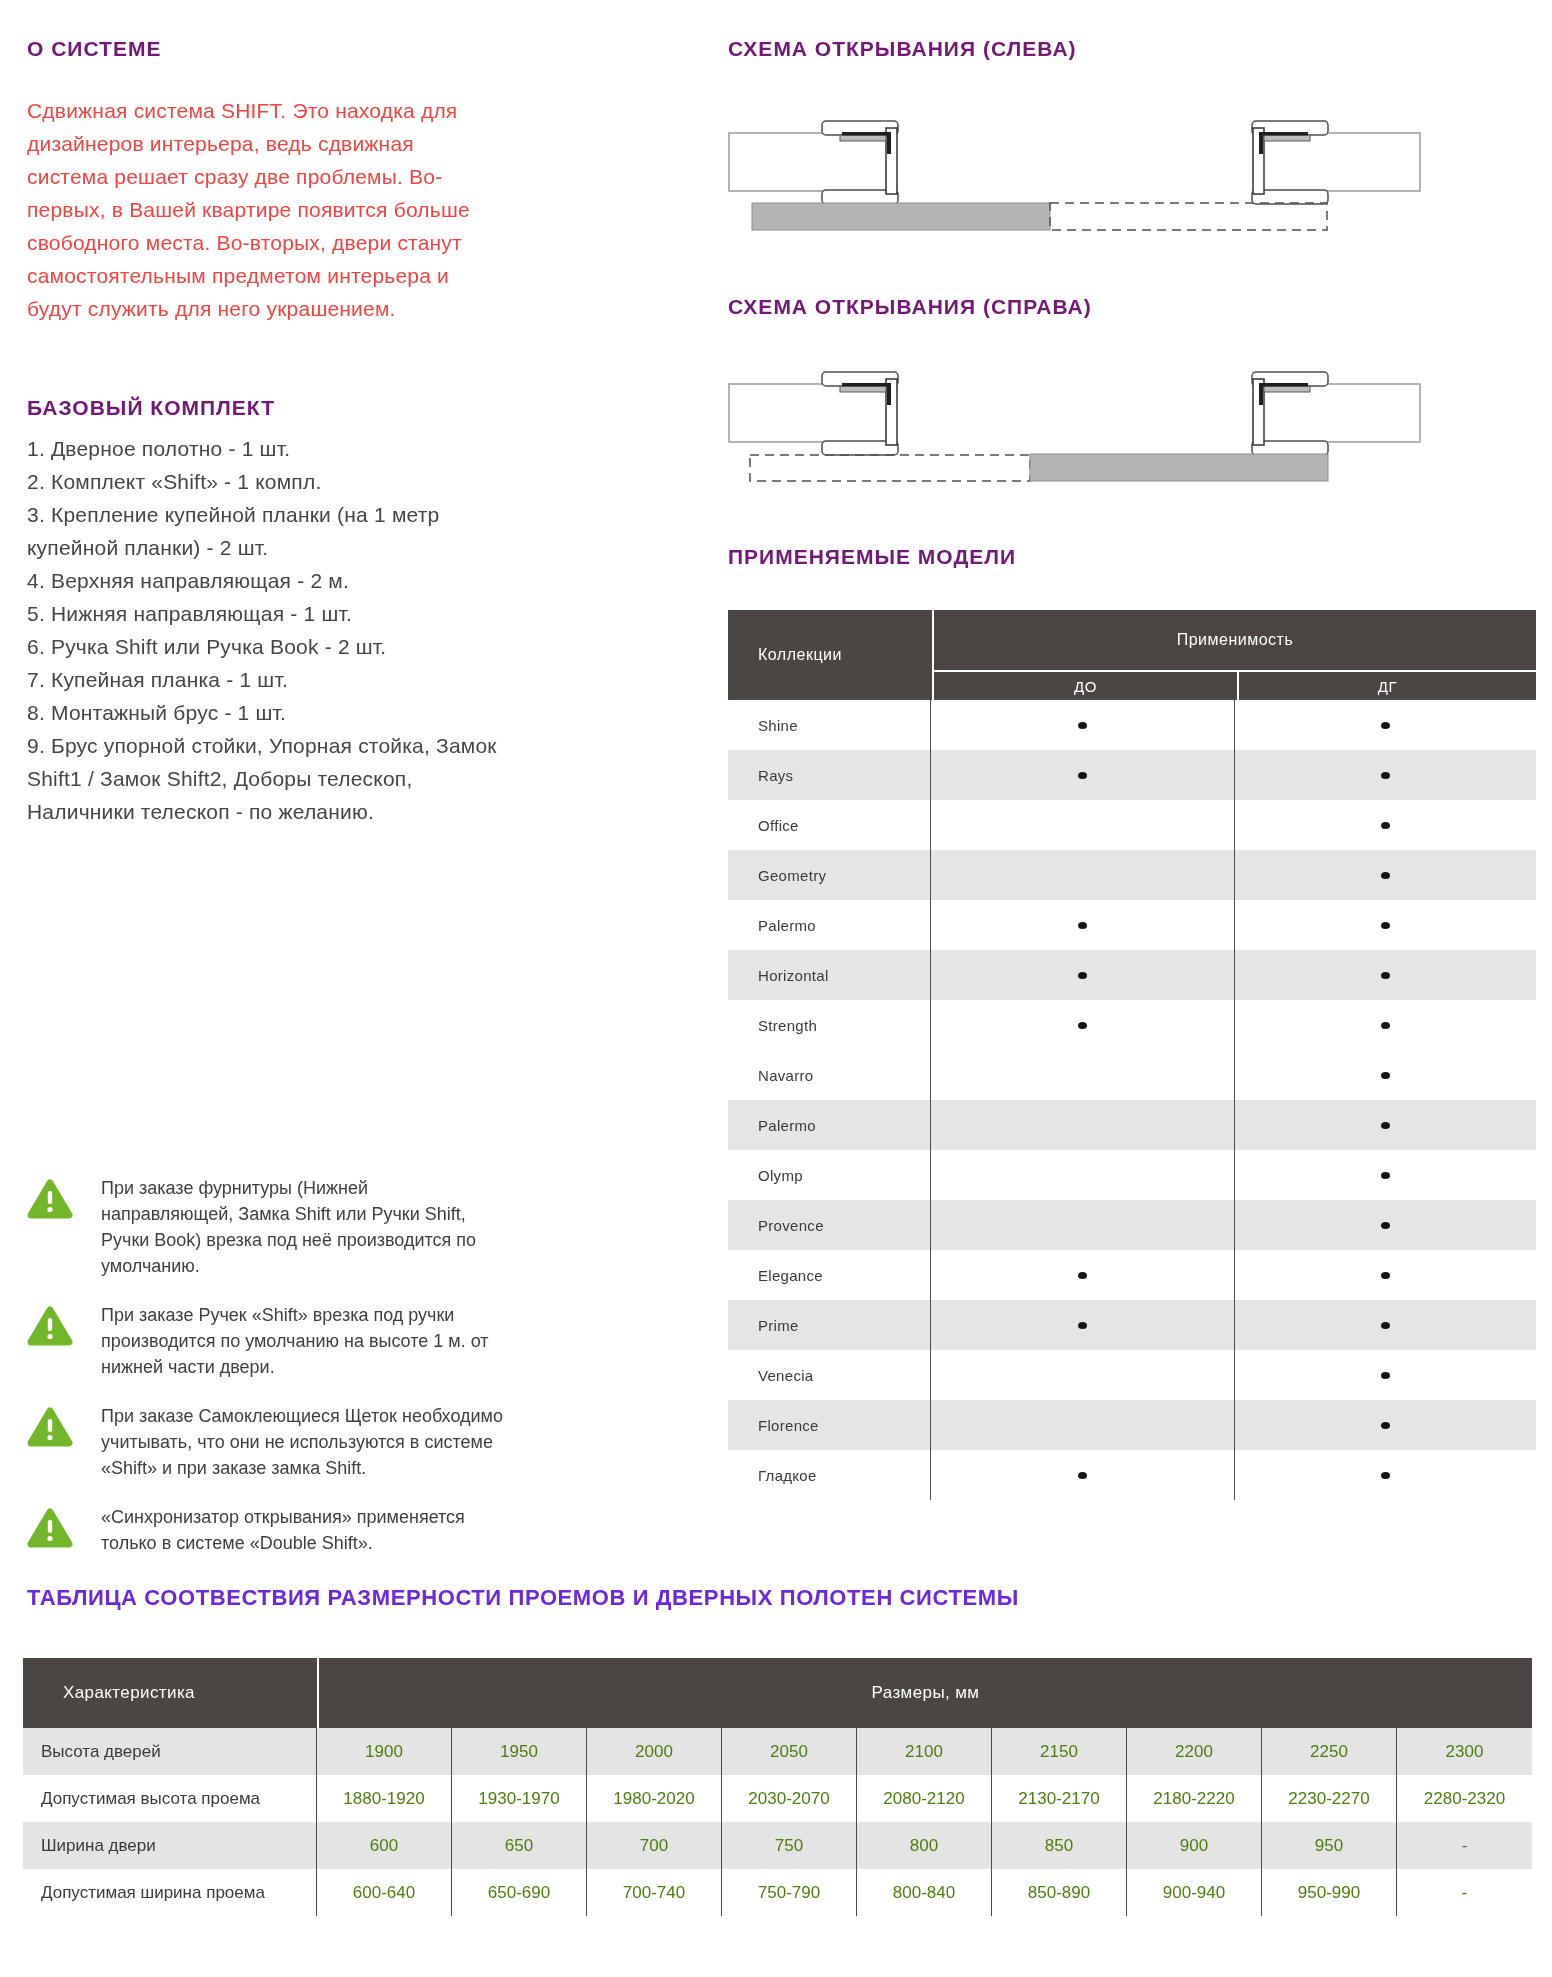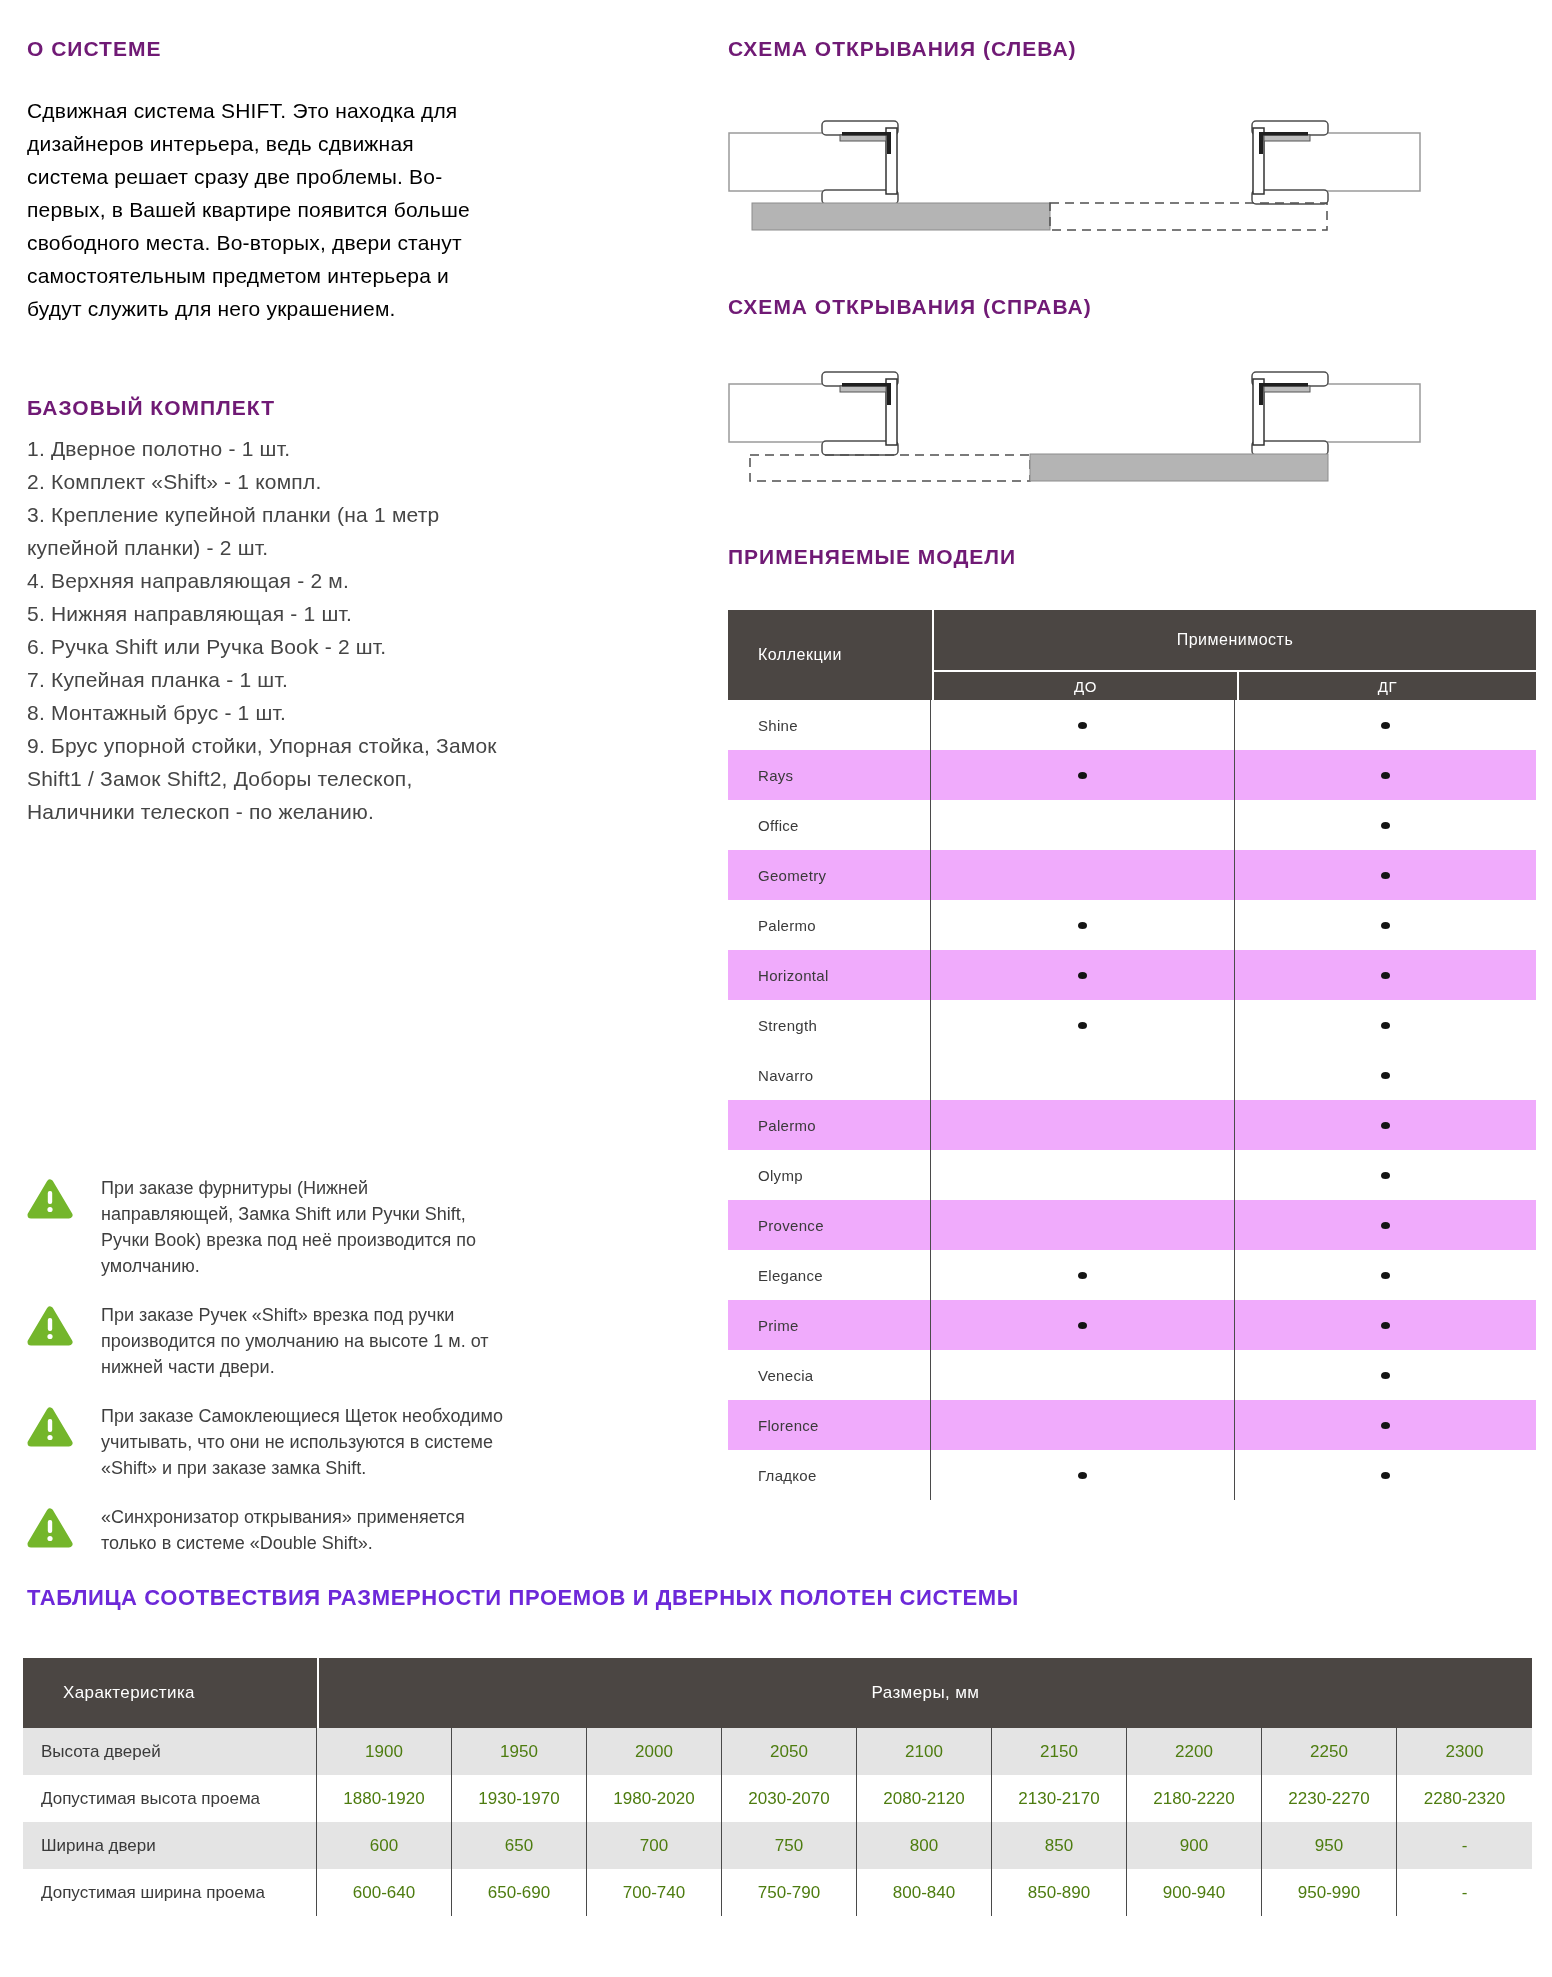--- a/index.html
+++ b/index.html
@@ -1,38 +1,38 @@
 <!DOCTYPE html>
 <html><head>
 <meta charset="utf-8">
 <style>
   html,body{margin:0;padding:0;background:#ffffff;}
   body{width:1552px;height:1977px;position:relative;font-family:"Liberation Sans",sans-serif;color:#404040;}
   .abs{position:absolute;}
   .h1{font-size:21px;font-weight:bold;color:#701a75;letter-spacing:1px;}
   .h1big{font-size:22px;font-weight:bold;color:#6d28d9;letter-spacing:0.6px;}
-  .bodytext{font-size:21px;line-height:33px;color:#000000;letter-spacing:0.2px;}
+  .bodytext{font-size:21px;line-height:33px;color:#ef4444;letter-spacing:0.2px;}
   .kit-item{font-size:21px;line-height:33px;color:#454545;letter-spacing:0.2px;}
   .warning-row{display:flex;align-items:flex-start;margin-bottom:23px;}
   .warning-icon{flex:0 0 46px;margin-top:3px;}
   .warning-text{margin-left:28px;width:402px;font-size:18px;line-height:26px;color:#3f3f3f;}
   
   .m-table{position:absolute;left:728px;top:610px;width:808px;}
   .m-head{display:flex;height:90px;}
   .m-dark{background:#4b4643;color:#ffffff;}
   .m-coll-cell{width:204px;display:flex;align-items:center;padding-left:30px;box-sizing:border-box;font-size:16px;letter-spacing:0.5px;}
   .m-gap-v{width:2px;background:#ffffff;}
   .m-right{flex:1;display:flex;flex-direction:column;}
   .m-applic{height:60px;display:flex;align-items:center;justify-content:center;font-size:16px;letter-spacing:0.5px;}
   .m-gap-h{height:2px;background:#ffffff;}
   .m-sub{flex:1;display:flex;justify-content:center;}
   .m-sub-do{width:303px;display:flex;align-items:center;justify-content:center;font-size:15px;letter-spacing:0.5px;}
   .m-sub-dg{flex:1;display:flex;align-items:center;justify-content:center;font-size:15px;letter-spacing:0.5px;}
   .m-row{display:flex;height:50px;}
-  .m-row.shaded{background:#f0abfc;}
+  .m-row.shaded{background:#e5e5e5;}
   .m-name{width:203px;border-right:1px solid #4a4a4a;display:flex;align-items:center;padding-left:30px;box-sizing:border-box;font-size:15px;color:#3a3a3a;letter-spacing:0.3px;}
   .m-do{width:304px;border-right:1px solid #4a4a4a;display:flex;align-items:center;justify-content:center;box-sizing:border-box;}
   .m-dg{flex:1;display:flex;align-items:center;justify-content:center;}
   .dot{width:9px;height:7px;border-radius:50%;background:#141414;display:block;}
   
   .s-table{position:absolute;left:23px;top:1658px;width:1509px;}
   .s-head{display:flex;height:70px;}
   .s-char{width:294px;display:flex;align-items:center;padding-left:40px;box-sizing:border-box;font-size:17px;letter-spacing:0.4px;}
   .s-sizes{flex:1;display:flex;align-items:center;justify-content:center;font-size:17px;letter-spacing:0.4px;}
   .s-row{display:flex;height:47px;}

